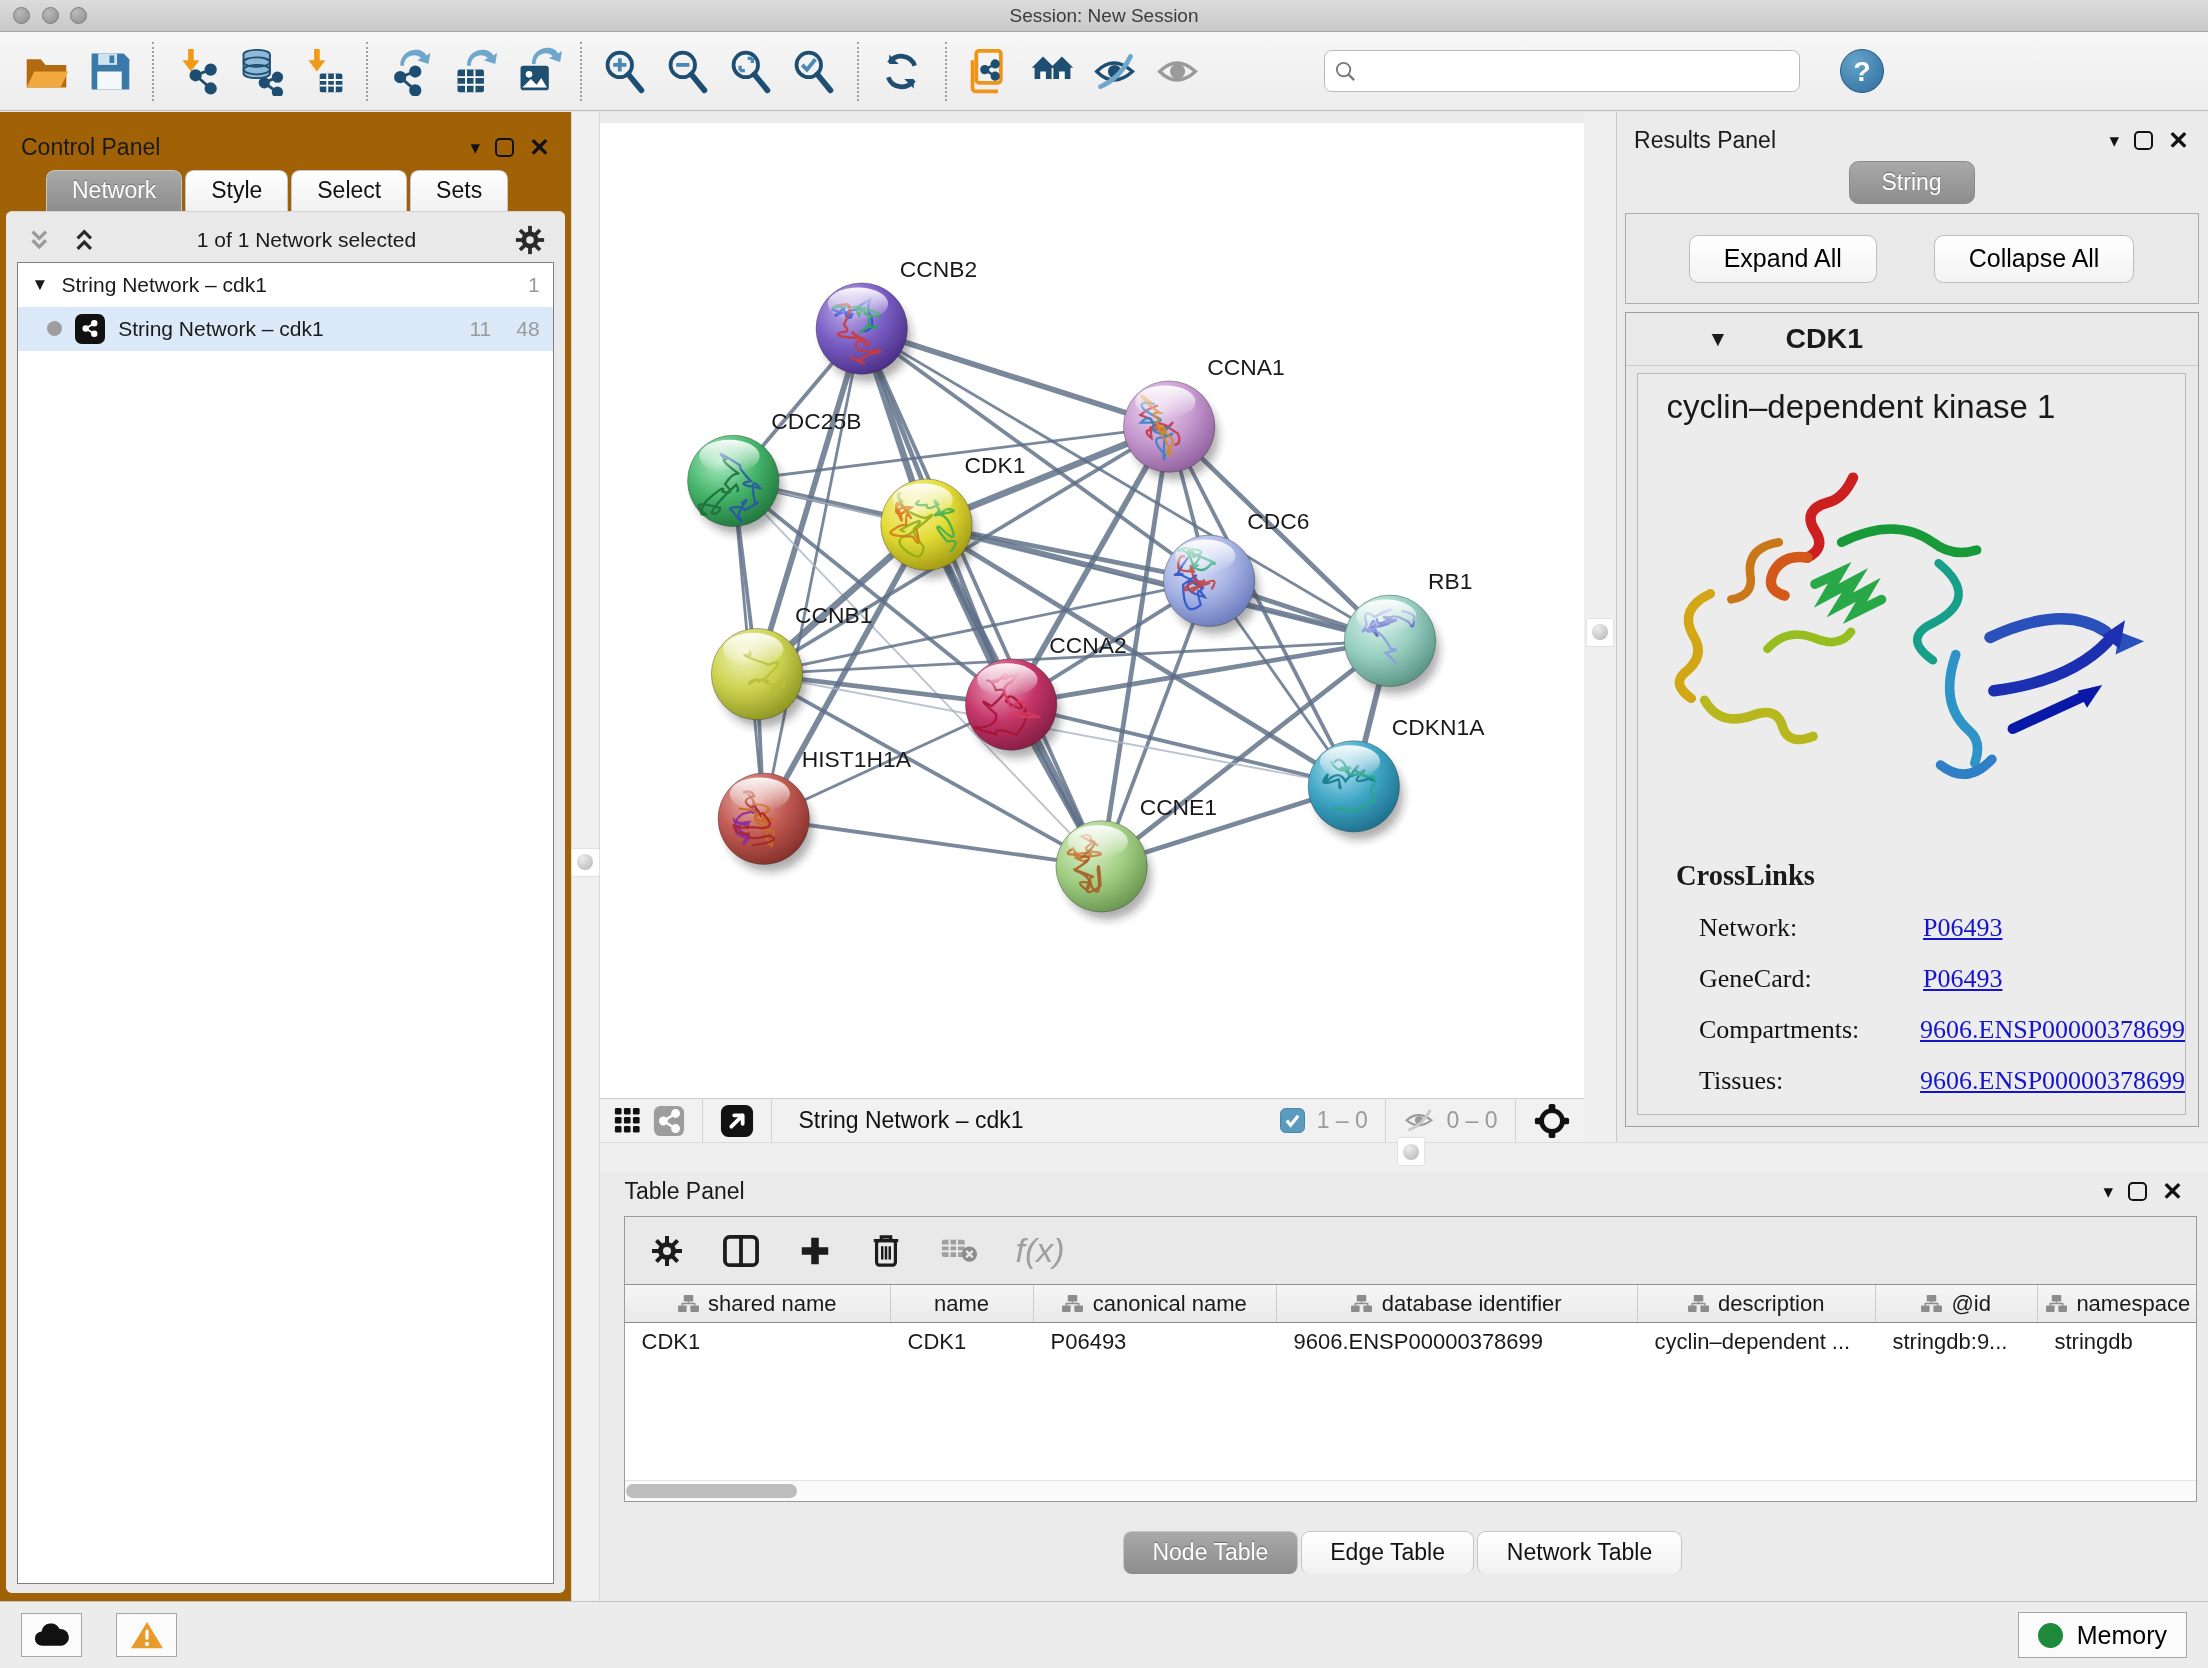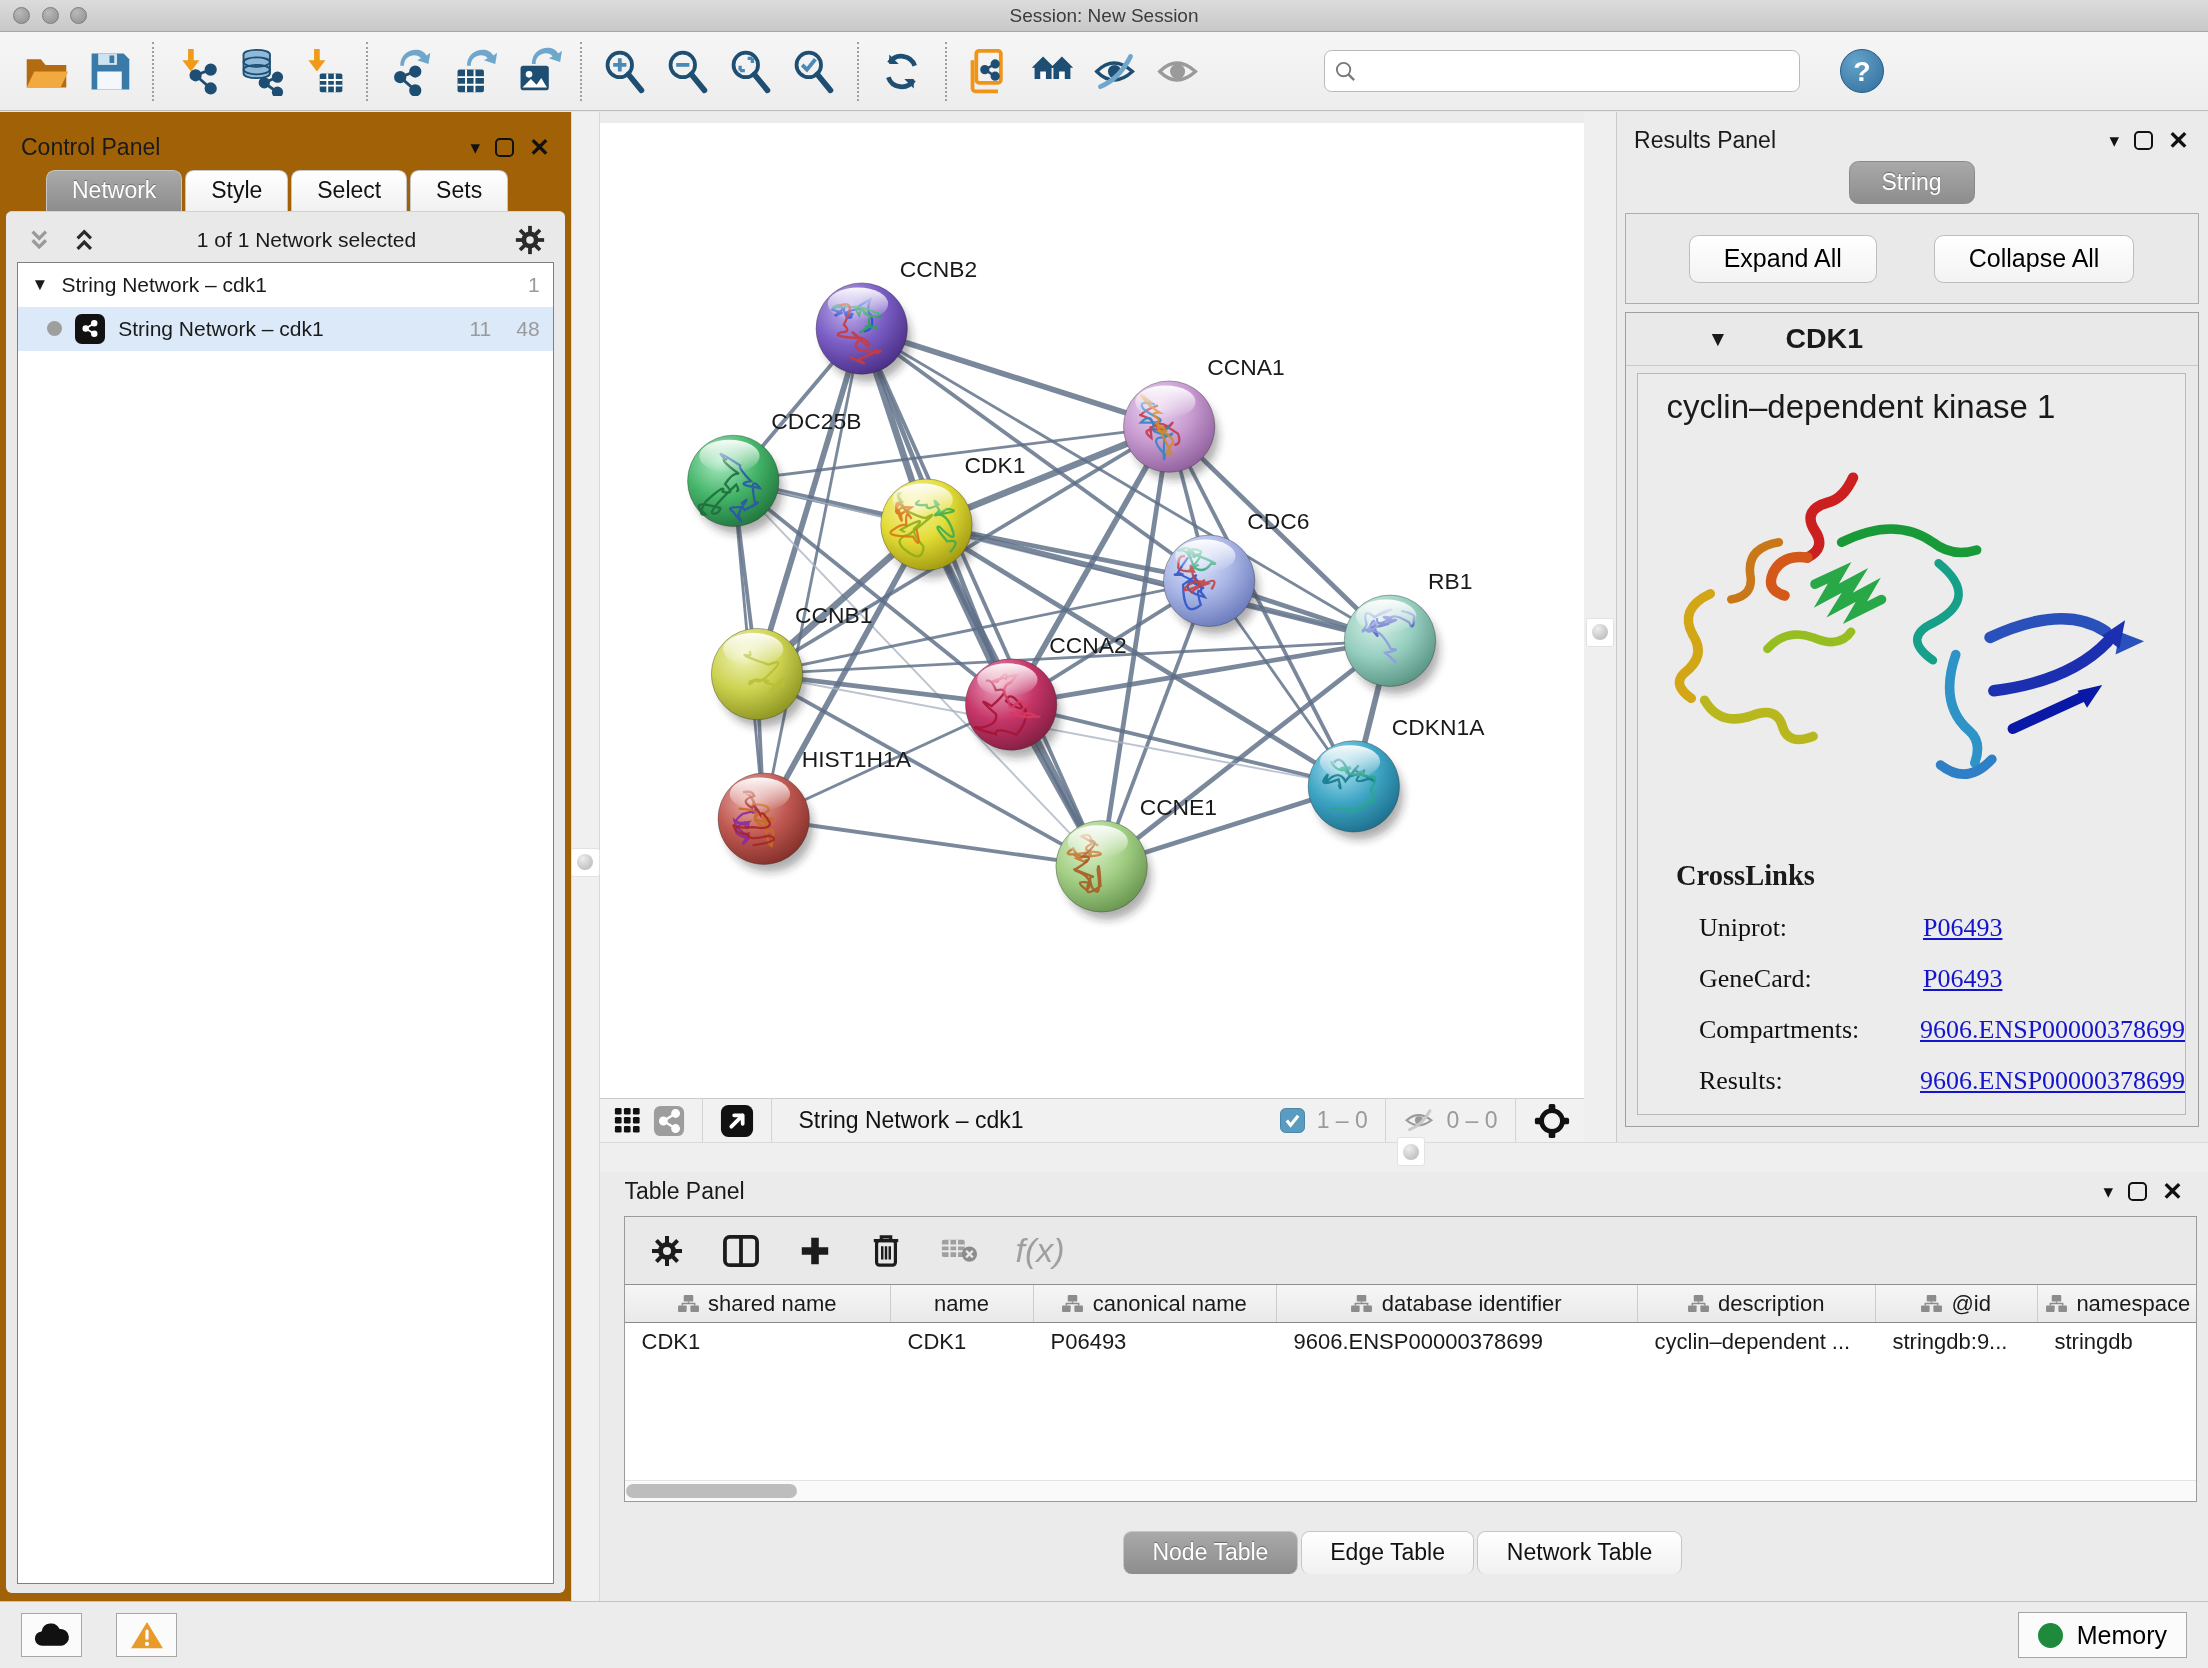--- a/index.html
+++ b/index.html
@@ -721,33 +721,33 @@
                     <path d="M470 194 l24 -16 l-6 30 z" fill="#1b2fb0" stroke="none"></path>
                     <path d="M376 292 l74 -34" stroke="#0a18a8" stroke-width="11"></path>
                     <path d="M444 252 l26 -6 l-16 24 z" fill="#0a18a8" stroke="none"></path>
                   </g>
                 </svg>
               </div>
               <div class="xl">
                 <div class="xl-title">CrossLinks</div>
                 <div id="xl-rows">
                     <div class="xl-row">
-                      <span class="xl-label">Uniprot:</span>
+                      <span class="xl-label">Network:</span>
                       <span class="xl-link">P06493</span>
                     </div>
                     <div class="xl-row">
                       <span class="xl-label">GeneCard:</span>
                       <span class="xl-link">P06493</span>
                     </div>
                     <div class="xl-row">
                       <span class="xl-label">Compartments:</span>
                       <span class="xl-link">9606.ENSP00000378699</span>
                     </div>
                     <div class="xl-row">
-                      <span class="xl-label">Results:</span>
+                      <span class="xl-label">Tissues:</span>
                       <span class="xl-link">9606.ENSP00000378699</span>
                     </div>
                     <div class="xl-row">
                       <span class="xl-label">Pharos:</span>
                       <span class="xl-link">P06493</span>
                     </div>
                   </div>
               </div>
             </div>
           </div>

